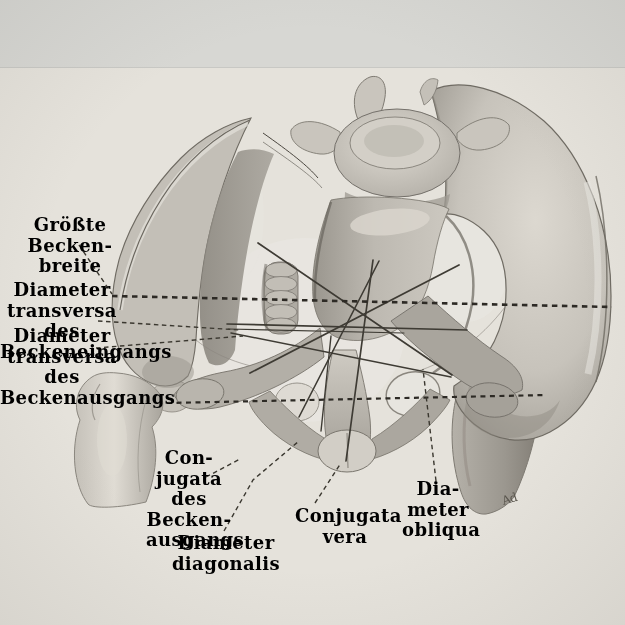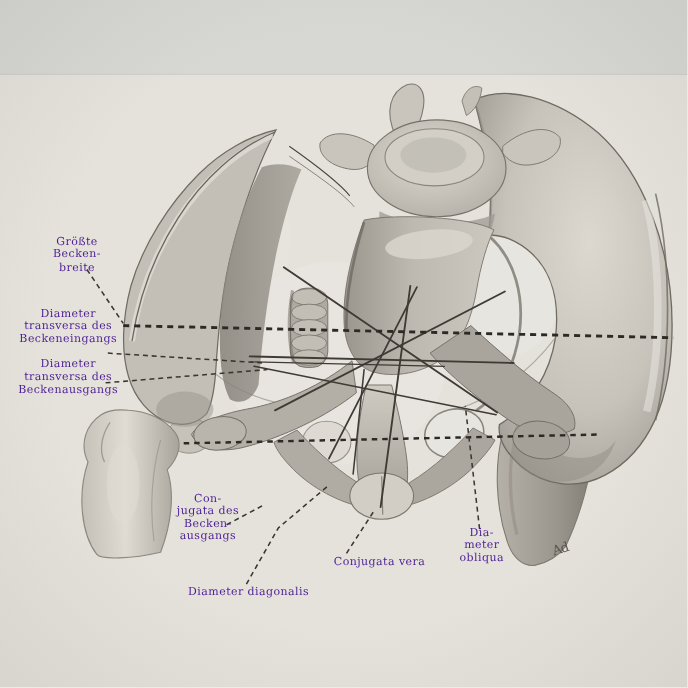--- a/index.html
+++ b/index.html
@@ -6,25 +6,26 @@
   #stage{
     position:relative;width:625px;height:625px;overflow:hidden;
     background:#e5e2db;
     font-family:"DejaVu Serif","Liberation Serif",serif;
   }
   #art{position:absolute;left:0;top:0;}
   .lbl{
     position:absolute;
     white-space:pre-line;
     text-align:center;
-    font-size:10px;
+    font-size:18px;
     line-height:1.14;
     letter-spacing:.4px;
-    color:#4c1d95;
+    color:#000000;
     user-select:none;
+    font-weight:bold;
   }
   .monogram{
     position:absolute;
     font-size:12px;
     color:#5a564e;
     transform:rotate(-18deg);
     letter-spacing:-1px;
   }
 </style>
 </head>

